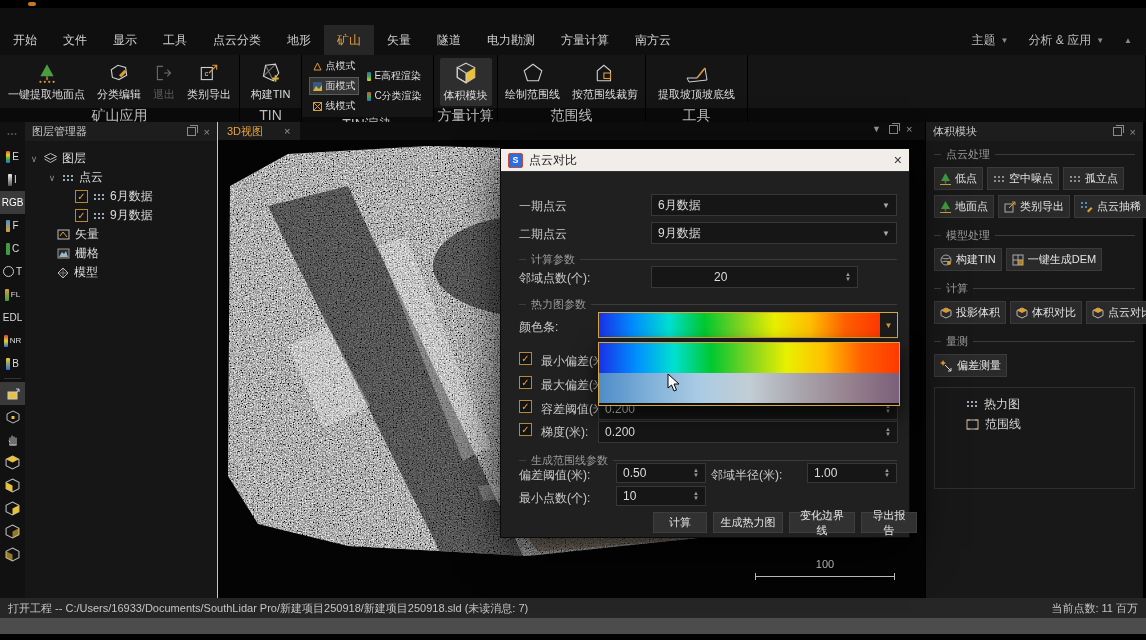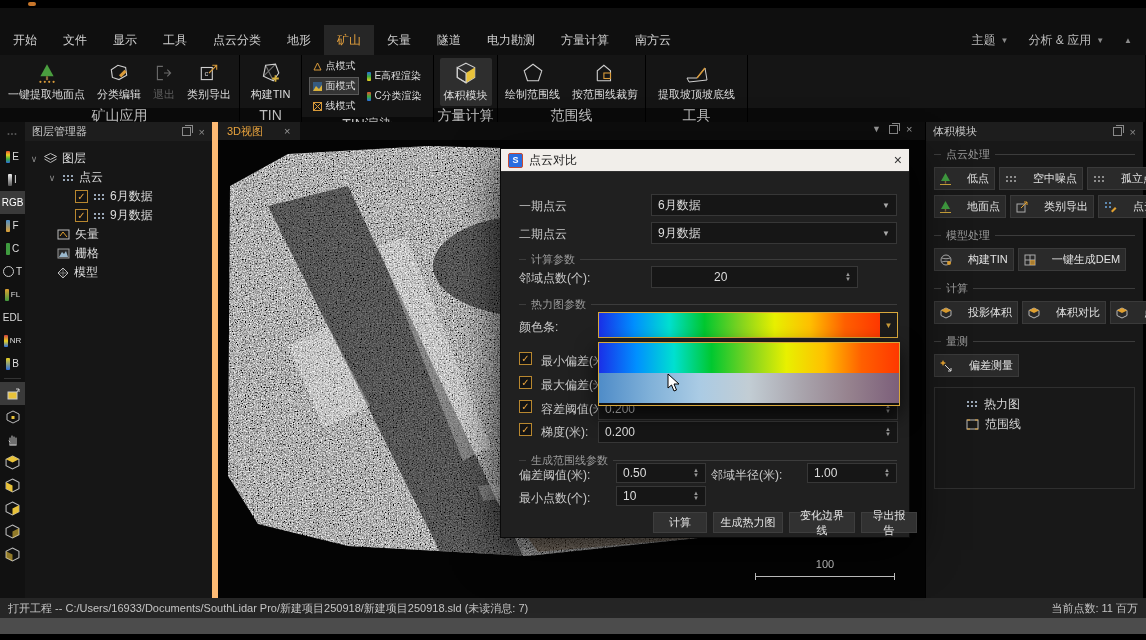--- a/index.html
+++ b/index.html
@@ -41,42 +41,42 @@
   
   .phead{height:19px;background:#1d1d1d;display:flex;align-items:center;font-size:11px;color:#c8c8c8;padding:0 7px}
   .pops{margin-left:auto;display:flex;gap:8px;color:#8a8a8a;font-size:11px;align-items:center}
   .float-ic{width:7px;height:7px;border:1px solid #8a8a8a;position:relative;display:inline-block}
   .float-ic::after{content:"";position:absolute;left:2px;top:-3px;width:7px;height:7px;border:1px solid #8a8a8a;border-left:none;border-bottom:none}
   .grp{display:flex;align-items:center;gap:5px;font-size:11px;color:#9b9b9b}
   .grp::before{content:"";width:7px;height:1px;background:#3c3c3c}
   .grp-l{flex:1;height:1px;background:#3c3c3c}
 
   
-  #layerpanel{position:absolute;left:25px;top:122px;width:193px;height:476px;background:#161616;border-right:6px solid #fdba74;box-sizing:border-box}
+  #layerpanel{position:absolute;left:25px;top:122px;width:193px;height:476px;background:#161616;border-right:1px solid #fdba74;box-sizing:border-box}
   .tree{padding:8px 4px;font-size:12px;color:#dcdcdc}
   .trow{display:flex;align-items:center;gap:5px;height:19px}
   .tw{color:#8a8a8a;font-size:9px;width:10px;text-align:center}
   .cb{width:13px;height:13px;border:1px solid #b8872f;background:#141414;color:#e8a33d;font-size:10px;line-height:12px;text-align:center;box-sizing:border-box}
   .cb::after{content:"✓"}
 
   
   #tabbar{position:absolute;left:218px;top:122px;width:707px;height:18px;background:#0d0d0d;display:flex}
   .tab{background:#1c1c1c;color:#e8a33d;font-size:11px;padding:0 9px;display:flex;align-items:center;gap:21px}
   .tab .x{color:#999;font-size:11px}
   .tabicons{position:absolute;left:872px;top:123px;display:flex;gap:8px;color:#999;font-size:9px;align-items:center}
   #viewport{position:absolute;left:218px;top:140px;width:707px;height:458px;background:#040404;overflow:hidden}
   .scalebar{position:absolute;left:537px;top:418px;width:140px;text-align:center;color:#ddd;font-size:11px}
   .sline{margin-top:3px;height:7px;border-left:1px solid #ccc;border-right:1px solid #ccc;position:relative}
   .sline::after{content:"";position:absolute;left:0;right:0;top:3px;height:1px;background:#ccc}
 
   
   #volpanel{position:absolute;left:925px;top:122px;width:218px;height:476px;background:#181818;border-left:1px solid #000;box-sizing:border-box}
   .vbody{padding:6px 8px}
   .vrow{display:flex;gap:4px;margin:5px 0;flex-wrap:nowrap}
-  .vbtn{display:inline-flex;align-items:center;gap:16px;background:#2a2a2a;border:1px solid #3a3a3a;font-size:11px;color:#e2e2e2;padding:3px 5px;white-space:nowrap;font-family:inherit}
+  .vbtn{display:inline-flex;align-items:center;gap:4px;background:#2a2a2a;border:1px solid #3a3a3a;font-size:11px;color:#e2e2e2;padding:3px 5px;white-space:nowrap;font-family:inherit}
   .vlist{margin-top:10px;border:1px solid #2f2f2f;height:88px;padding:6px 19px}
   .vlitem{display:flex;align-items:center;gap:6px;font-size:12px;color:#d8d8d8;height:20px;padding-left:12px}
   .dots{width:12px;height:8px;background-image:radial-gradient(circle,#9aa8b8 1px,transparent 1.3px);background-size:4px 4px}
   .dots.gray{background-image:radial-gradient(circle,#8d8d8d 1px,transparent 1.3px)}
 
   
   #dialog{position:absolute;left:500px;top:148px;width:410px;height:390px;background:#202020;border:1px solid #0a0a0a;box-shadow:0 12px 42px rgba(0,0,0,.85);z-index:30;box-sizing:border-box}
   .dtitle{height:22px;background:#f1eeea;display:flex;align-items:center;padding:0 7px;gap:6px}
   .dlogo{width:13px;height:13px;background:#2a6de0;border:1px solid #c84a30;border-radius:2px;color:#fff;font-size:9px;font-weight:bold;line-height:12px;text-align:center}
   .dtitle .t{font-size:12px;color:#1a1a1a}

